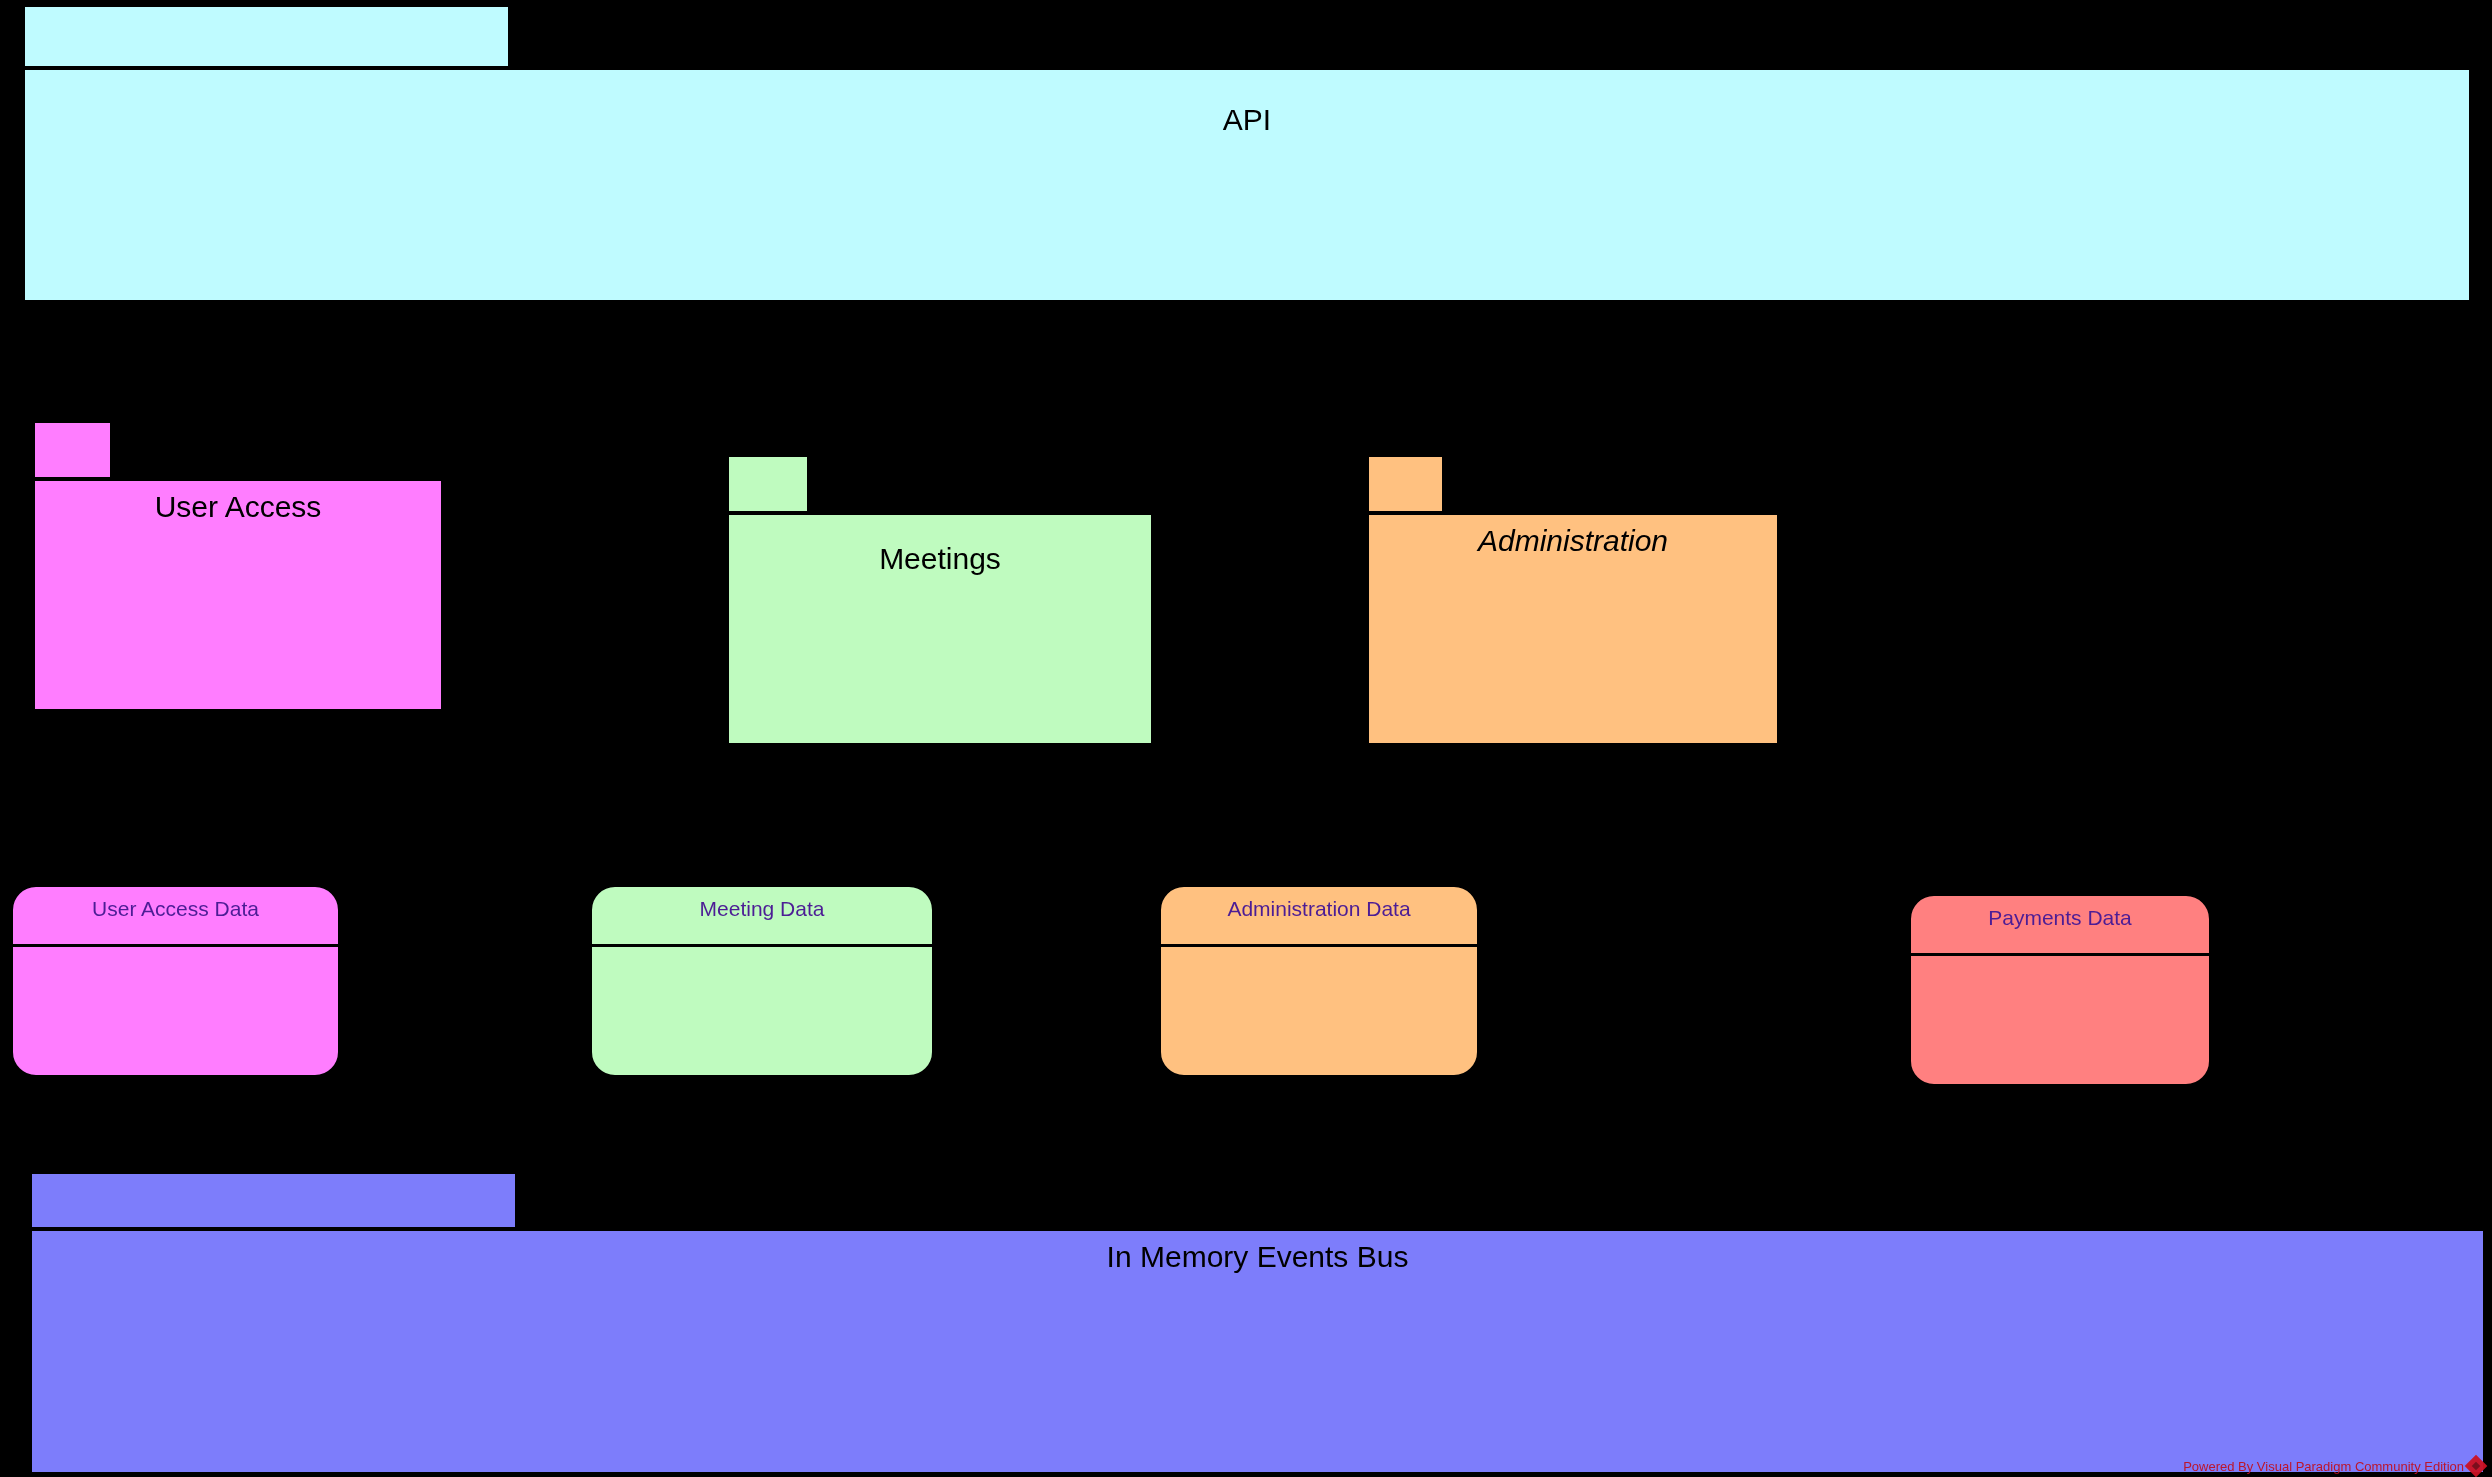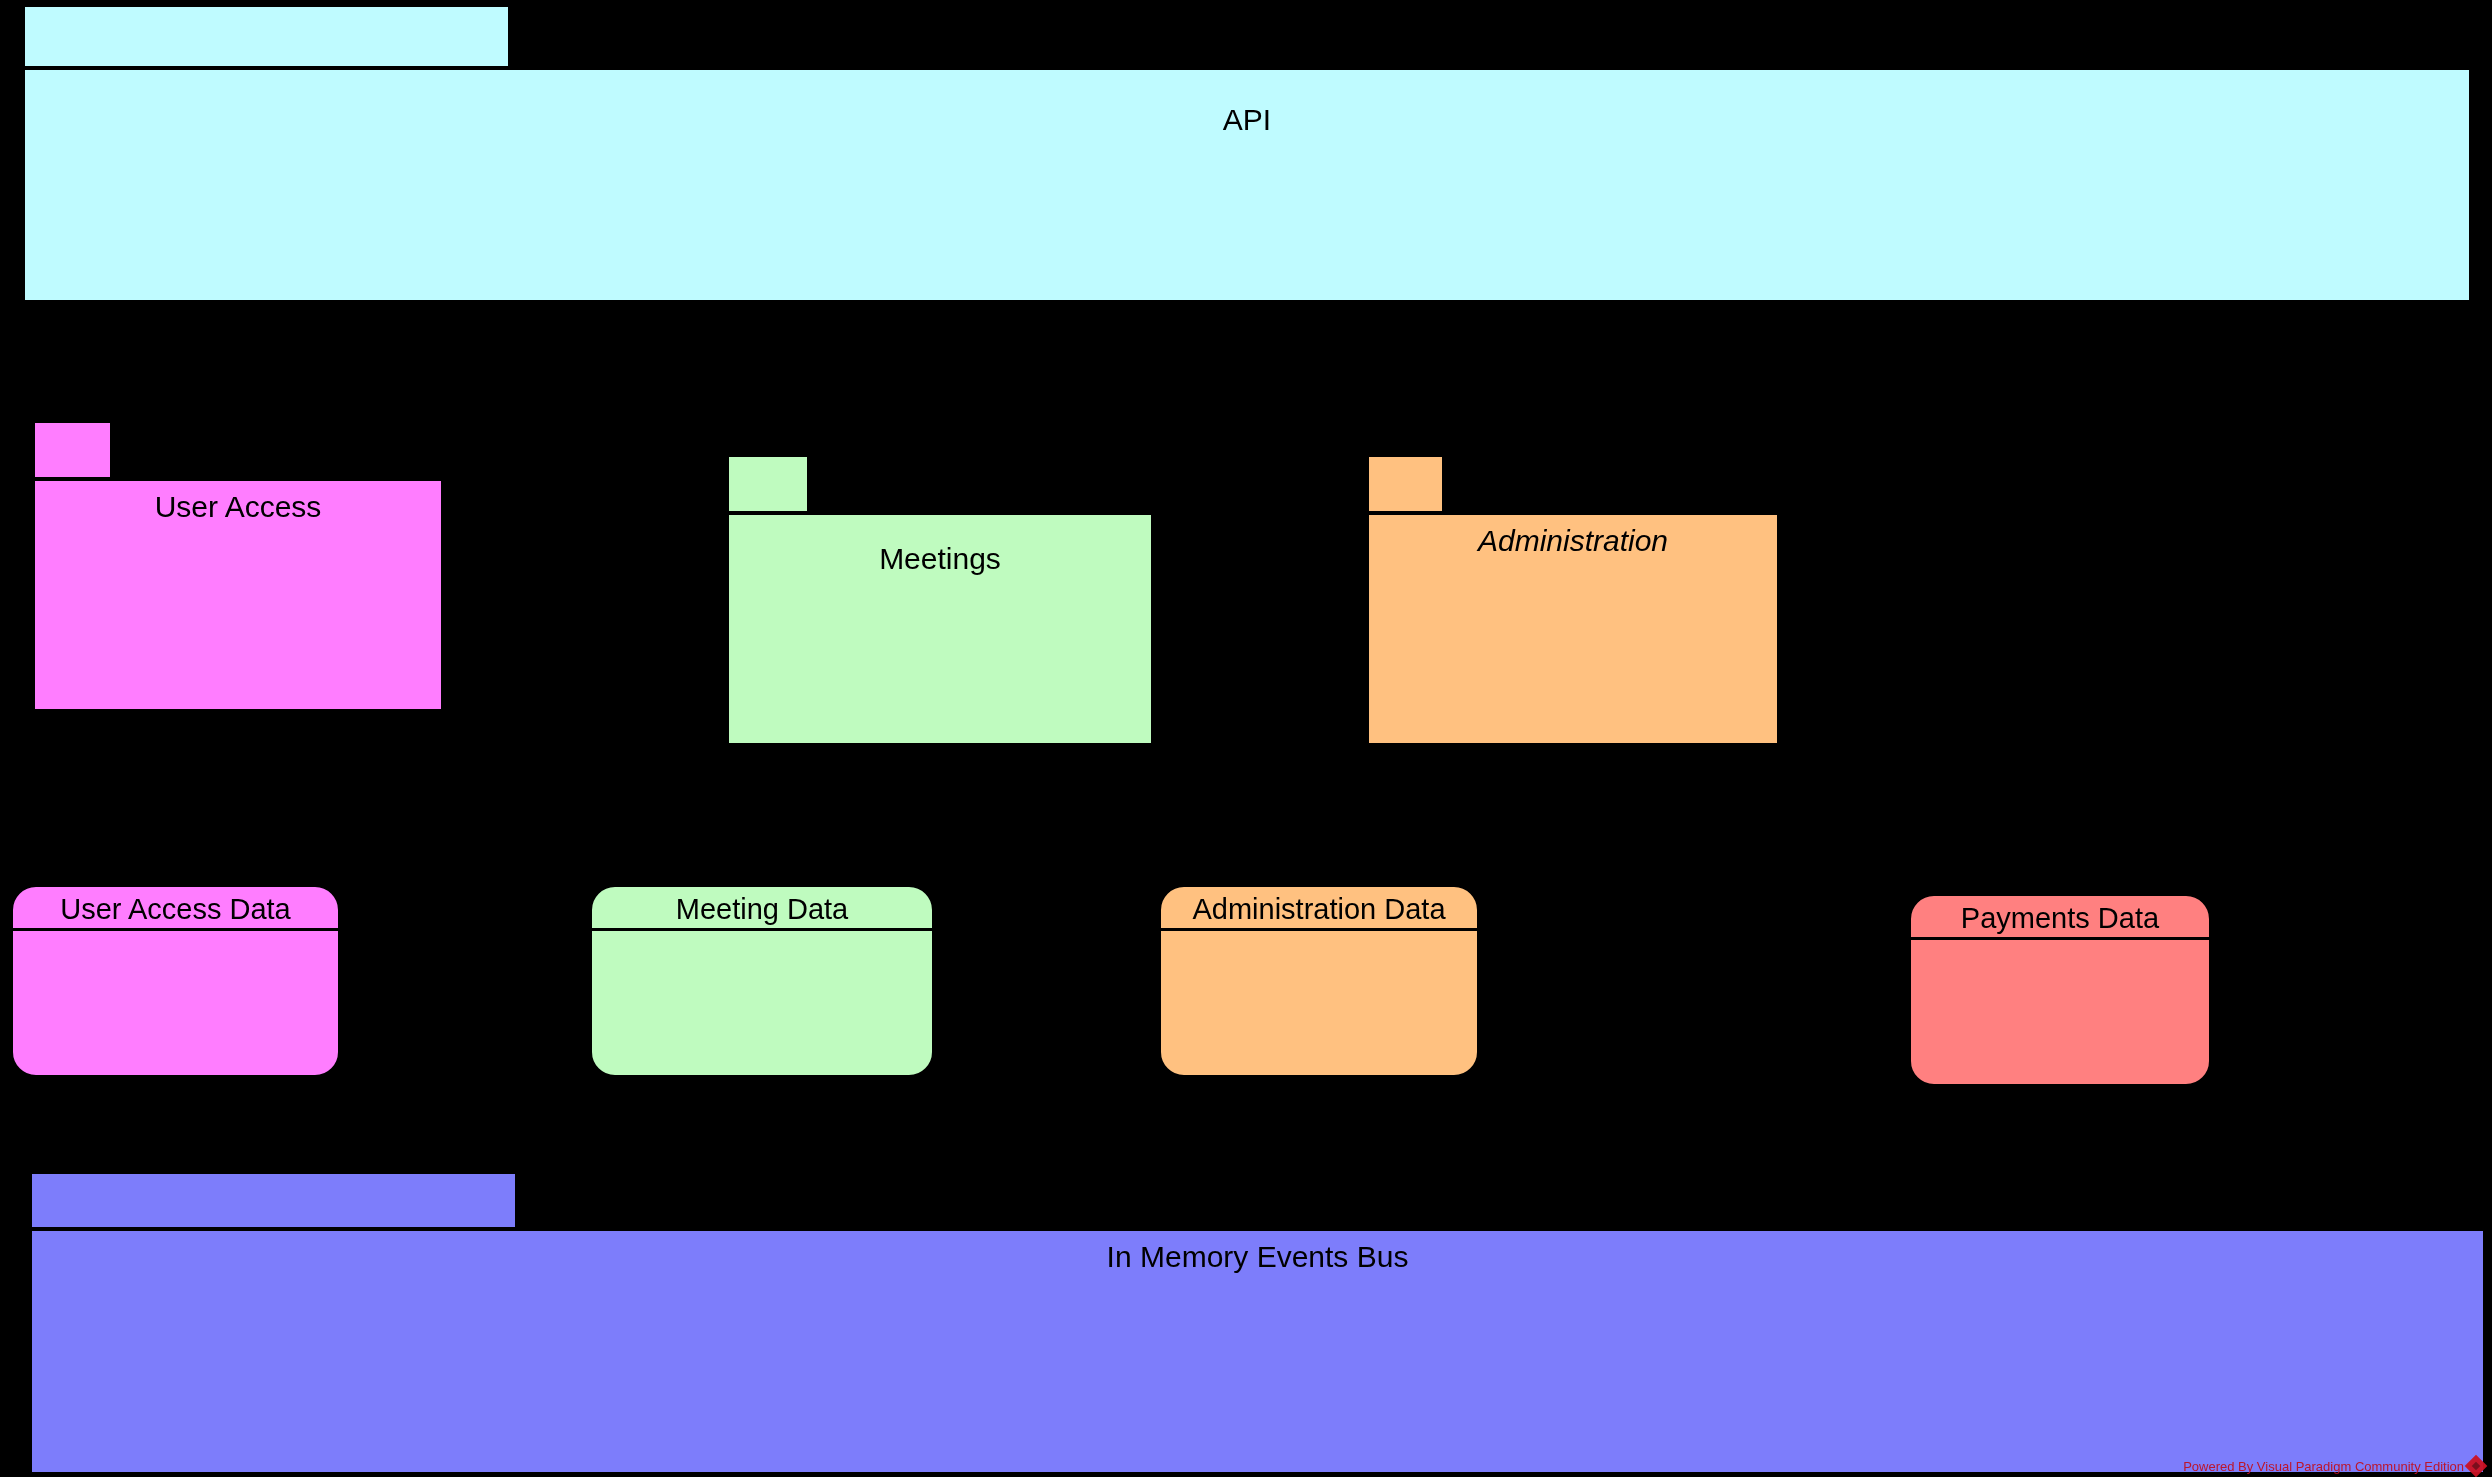--- a/index.html
+++ b/index.html
@@ -52,25 +52,25 @@
     box-sizing: border-box;
     border: 3px solid #000000;
     border-radius: 26px;
     overflow: hidden;
   }
   .store .store-title {
     position: absolute;
     left: 0;
     right: 0;
     top: 0;
-    height: 44px;
+    height: 60px;
     line-height: 44px;
     text-align: center;
-    color: #000000;
-    font-size: 29px;
+    color: #4c1d95;
+    font-size: 21px;
     white-space: nowrap;
     border-bottom: 3px solid #000000;
     box-sizing: border-box;
   }
 
   
   #watermark {
     position: absolute;
     right: 8px;
     bottom: 4px;

